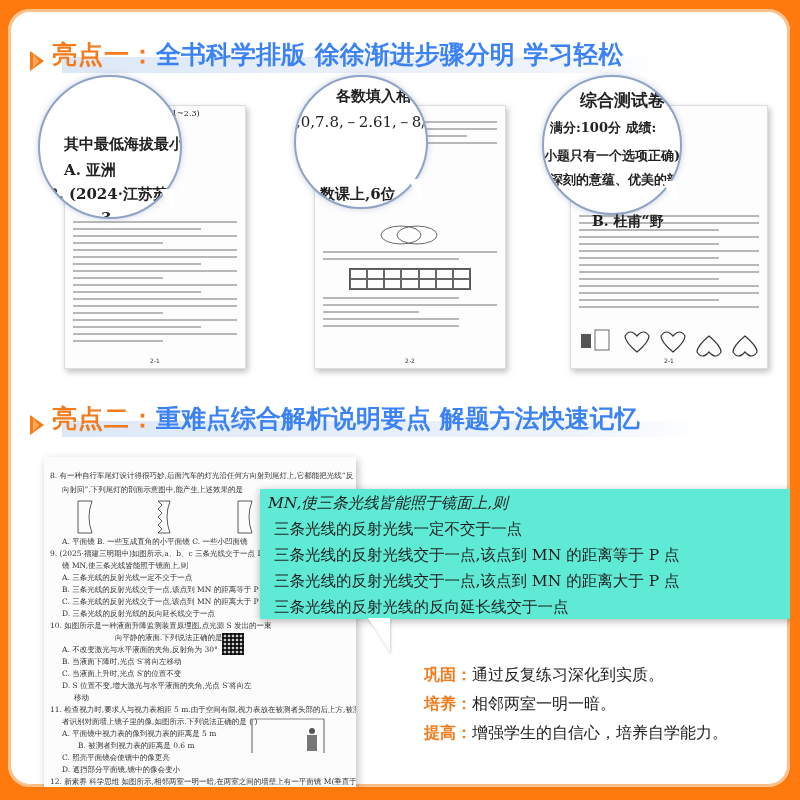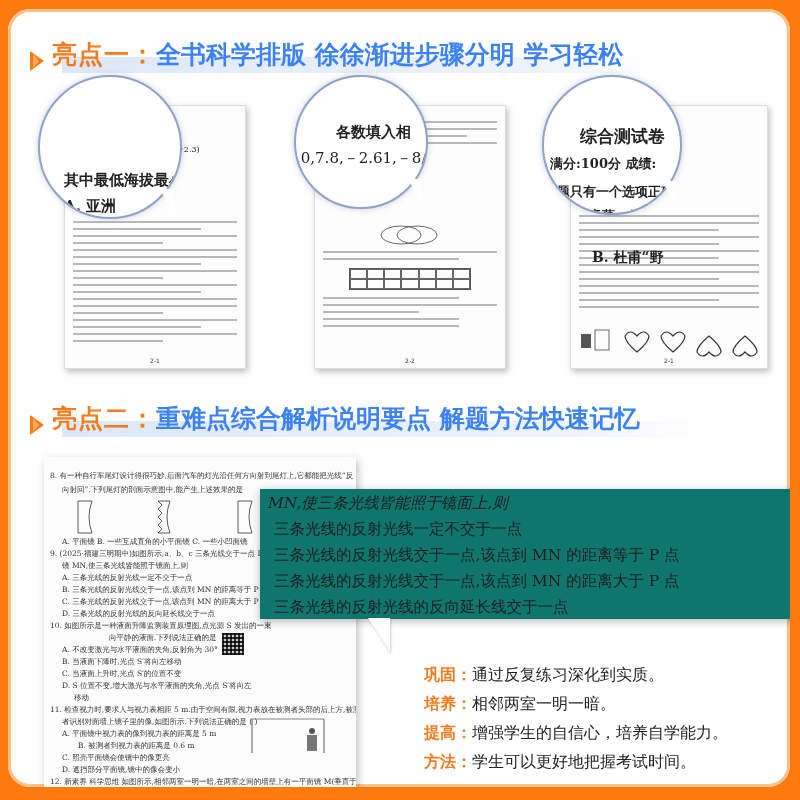--- a/index.html
+++ b/index.html
@@ -62,39 +62,39 @@
     box-shadow: 0 0 6px rgba(100,120,160,0.35);
     overflow: hidden;
   }
   .mag-tail {
     position: absolute; width: 0; height: 0;
     border-left: 16px solid transparent; border-right: 0 solid transparent;
     border-top: 26px solid #ffffff;
   }
   .mag-text {
     position: absolute; font-family: "DejaVu Serif", serif; color: #222;
-    white-space: nowrap; font-size: 15px; font-weight: bold; margin-top: 36px;
+    white-space: nowrap; font-size: 15px; font-weight: bold;
   }
 
   .table-mini { position: absolute; border: 1px solid #555; display: grid; }
   .table-mini div { border: 0.5px solid #666; height: 8px; }
 
   
   .doc {
     position: absolute; left: 36px; top: 448px; width: 312px; height: 340px;
     background: #fcfcfc; box-shadow: 2px 3px 8px rgba(0,0,0,0.25);
     overflow: hidden;
   }
   .doc-line {
     position: absolute; font-family: "DejaVu Serif", serif; font-size: 7.5px; color: #333;
     white-space: nowrap;
   }
   .zoom-panel {
     position: absolute; left: 252px; top: 480px; width: 540px; height: 130px;
-    background: #0f766e; box-shadow: 0 2px 8px rgba(0,0,0,0.3);
+    background: #5eead4; box-shadow: 0 2px 8px rgba(0,0,0,0.3);
     overflow: hidden;
   }
   .zoom-panel .zl {
     position: absolute; font-family: "DejaVu Serif", serif; font-size: 15.5px;
     color: #1d1d1d; white-space: nowrap;
   }
   .zoom-tail {
     position: absolute; left: 360px; top: 609px; width: 0; height: 0;
     border-left: 22px solid transparent; border-top: 34px solid #ffffff;
     filter: drop-shadow(1px 2px 1px rgba(0,0,0,0.2));
@@ -253,21 +253,21 @@
       <path d="M164 2 h14 q-6 16 0 32 h-14z" fill="none" stroke="#333" stroke-width="0.8"></path>
     </svg>
     <div class="doc-line" style="left:18px; top:80px;">A. 平面镜     B. 一些互成直角的小平面镜     C. 一些小凹面镜</div>
     <div class="doc-line" style="left:6px; top:92px;">9. (2025·福建三明期中)如图所示,a、b、c 三条光线交于一点 P,如果</div>
     <div class="doc-line" style="left:18px; top:104px;">镜 MN,使三条光线皆能照于镜面上,则</div>
     <div class="doc-line" style="left:18px; top:116px;">A. 三条光线的反射光线一定不交于一点</div>
     <div class="doc-line" style="left:18px; top:128px;">B. 三条光线的反射光线交于一点,该点到 MN 的距离等于 P 点</div>
     <div class="doc-line" style="left:18px; top:140px;">C. 三条光线的反射光线交于一点,该点到 MN 的距离大于 P 点</div>
     <div class="doc-line" style="left:18px; top:152px;">D. 三条光线的反射光线的反向延长线交于一点</div>
     <div class="doc-line" style="left:6px; top:164px;">10. 如图所示是一种液面升降监测装置原理图,点光源 S 发出的一束</div>
-    <div class="doc-line" style="left:22px; top:176px;padding-left:43px;">向平静的液面.下列说法正确的是</div>
+    <div class="doc-line" style="left:28px; top:176px;padding-left:43px;">向平静的液面.下列说法正确的是</div>
     <div class="doc-line" style="left:18px; top:188px;">A. 不改变激光与水平液面的夹角,反射角为 30°</div>
     <div class="doc-line" style="left:18px; top:200px;">B. 当液面下降时,光点 S′将向左移动</div>
     <div class="doc-line" style="left:18px; top:212px;">C. 当液面上升时,光点 S′的位置不变</div>
     <div class="doc-line" style="left:18px; top:224px;">D. S 位置不变,增大激光与水平液面的夹角,光点 S′将向左</div>
     <div class="doc-line" style="left:30px; top:236px;">移动</div>
     <div class="doc-line" style="left:6px; top:248px;">11. 检查视力时,要求人与视力表相距 5 m.由于空间有限,视力表放在被测者头部的后上方,被测</div>
     <div class="doc-line" style="left:18px; top:260px;">者识别对面墙上镜子里的像,如图所示.下列说法正确的是                    (    )</div>
     <div class="doc-line" style="left:18px; top:272px;">A. 平面镜中视力表的像到视力表的距离是 5 m</div>
     <div class="doc-line" style="left:34px; top:284px;">B. 被测者到视力表的距离是 0.6 m</div>
     <div class="doc-line" style="left:18px; top:296px;">C. 照亮平面镜会使镜中的像更亮</div>
@@ -300,18 +300,14 @@
       <span class="b-text">通过反复练习深化到实质。</span>
     </div>
     <div class="benefit">
       <span class="b-label">培养：</span>
       <span class="b-text">相邻两室一明一暗。</span>
     </div>
     <div class="benefit">
       <span class="b-label">提高：</span>
       <span class="b-text">增强学生的自信心，培养自学能力。</span>
     </div>
-    <div class="benefit">
-      <span class="b-label">方法：</span>
-      <span class="b-text">学生可以更好地把握考试时间。</span>
-    </div>
   </div>
 </div>
 
 </body></html>

